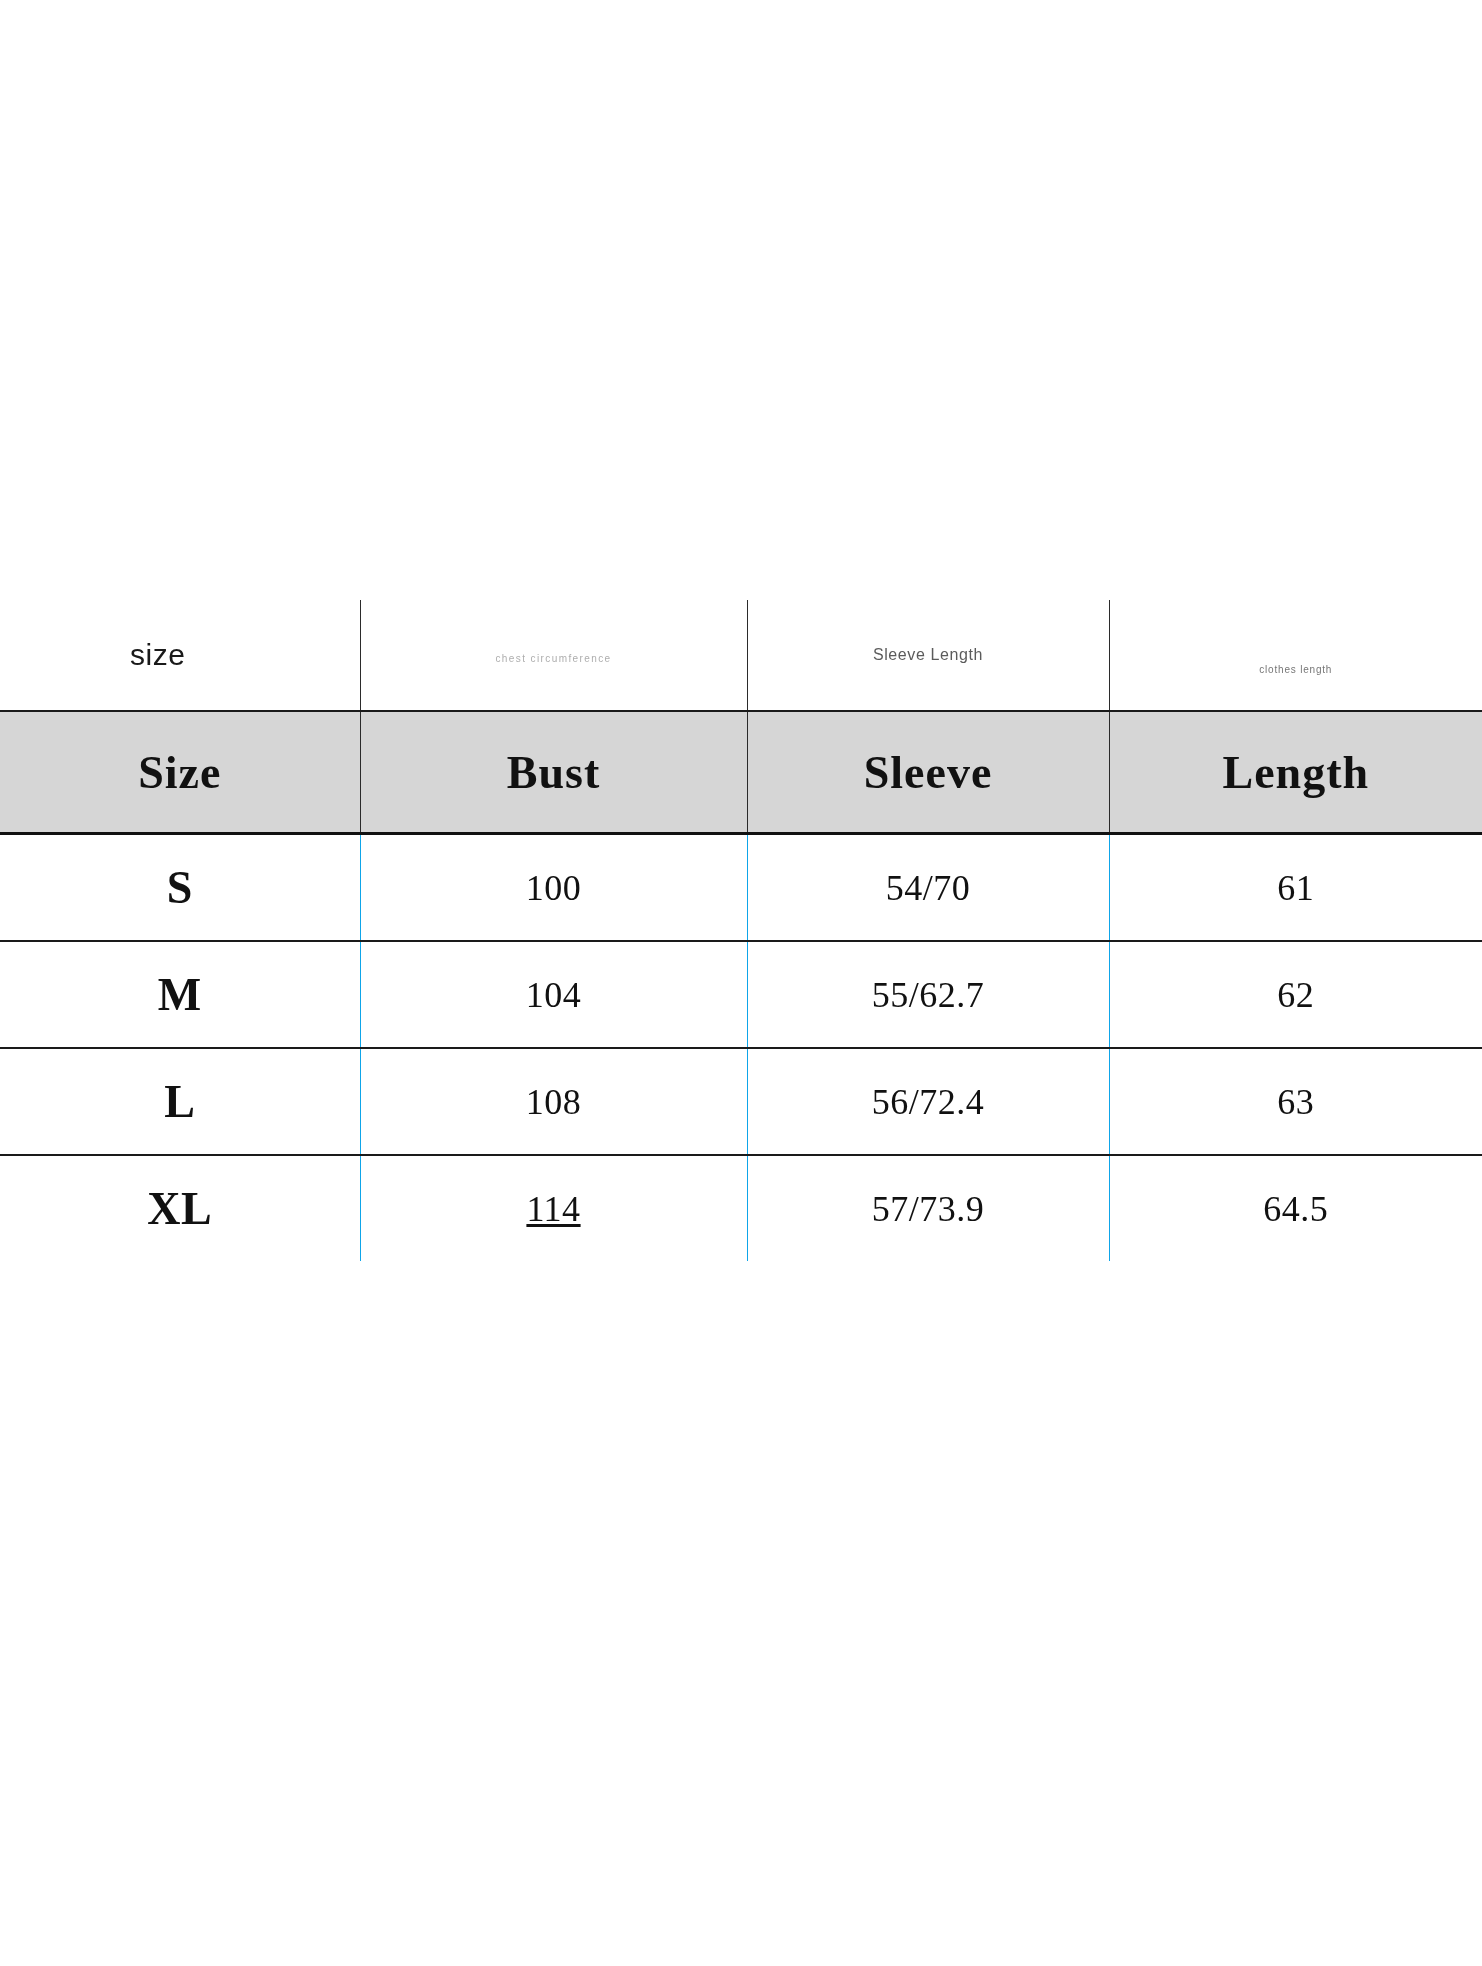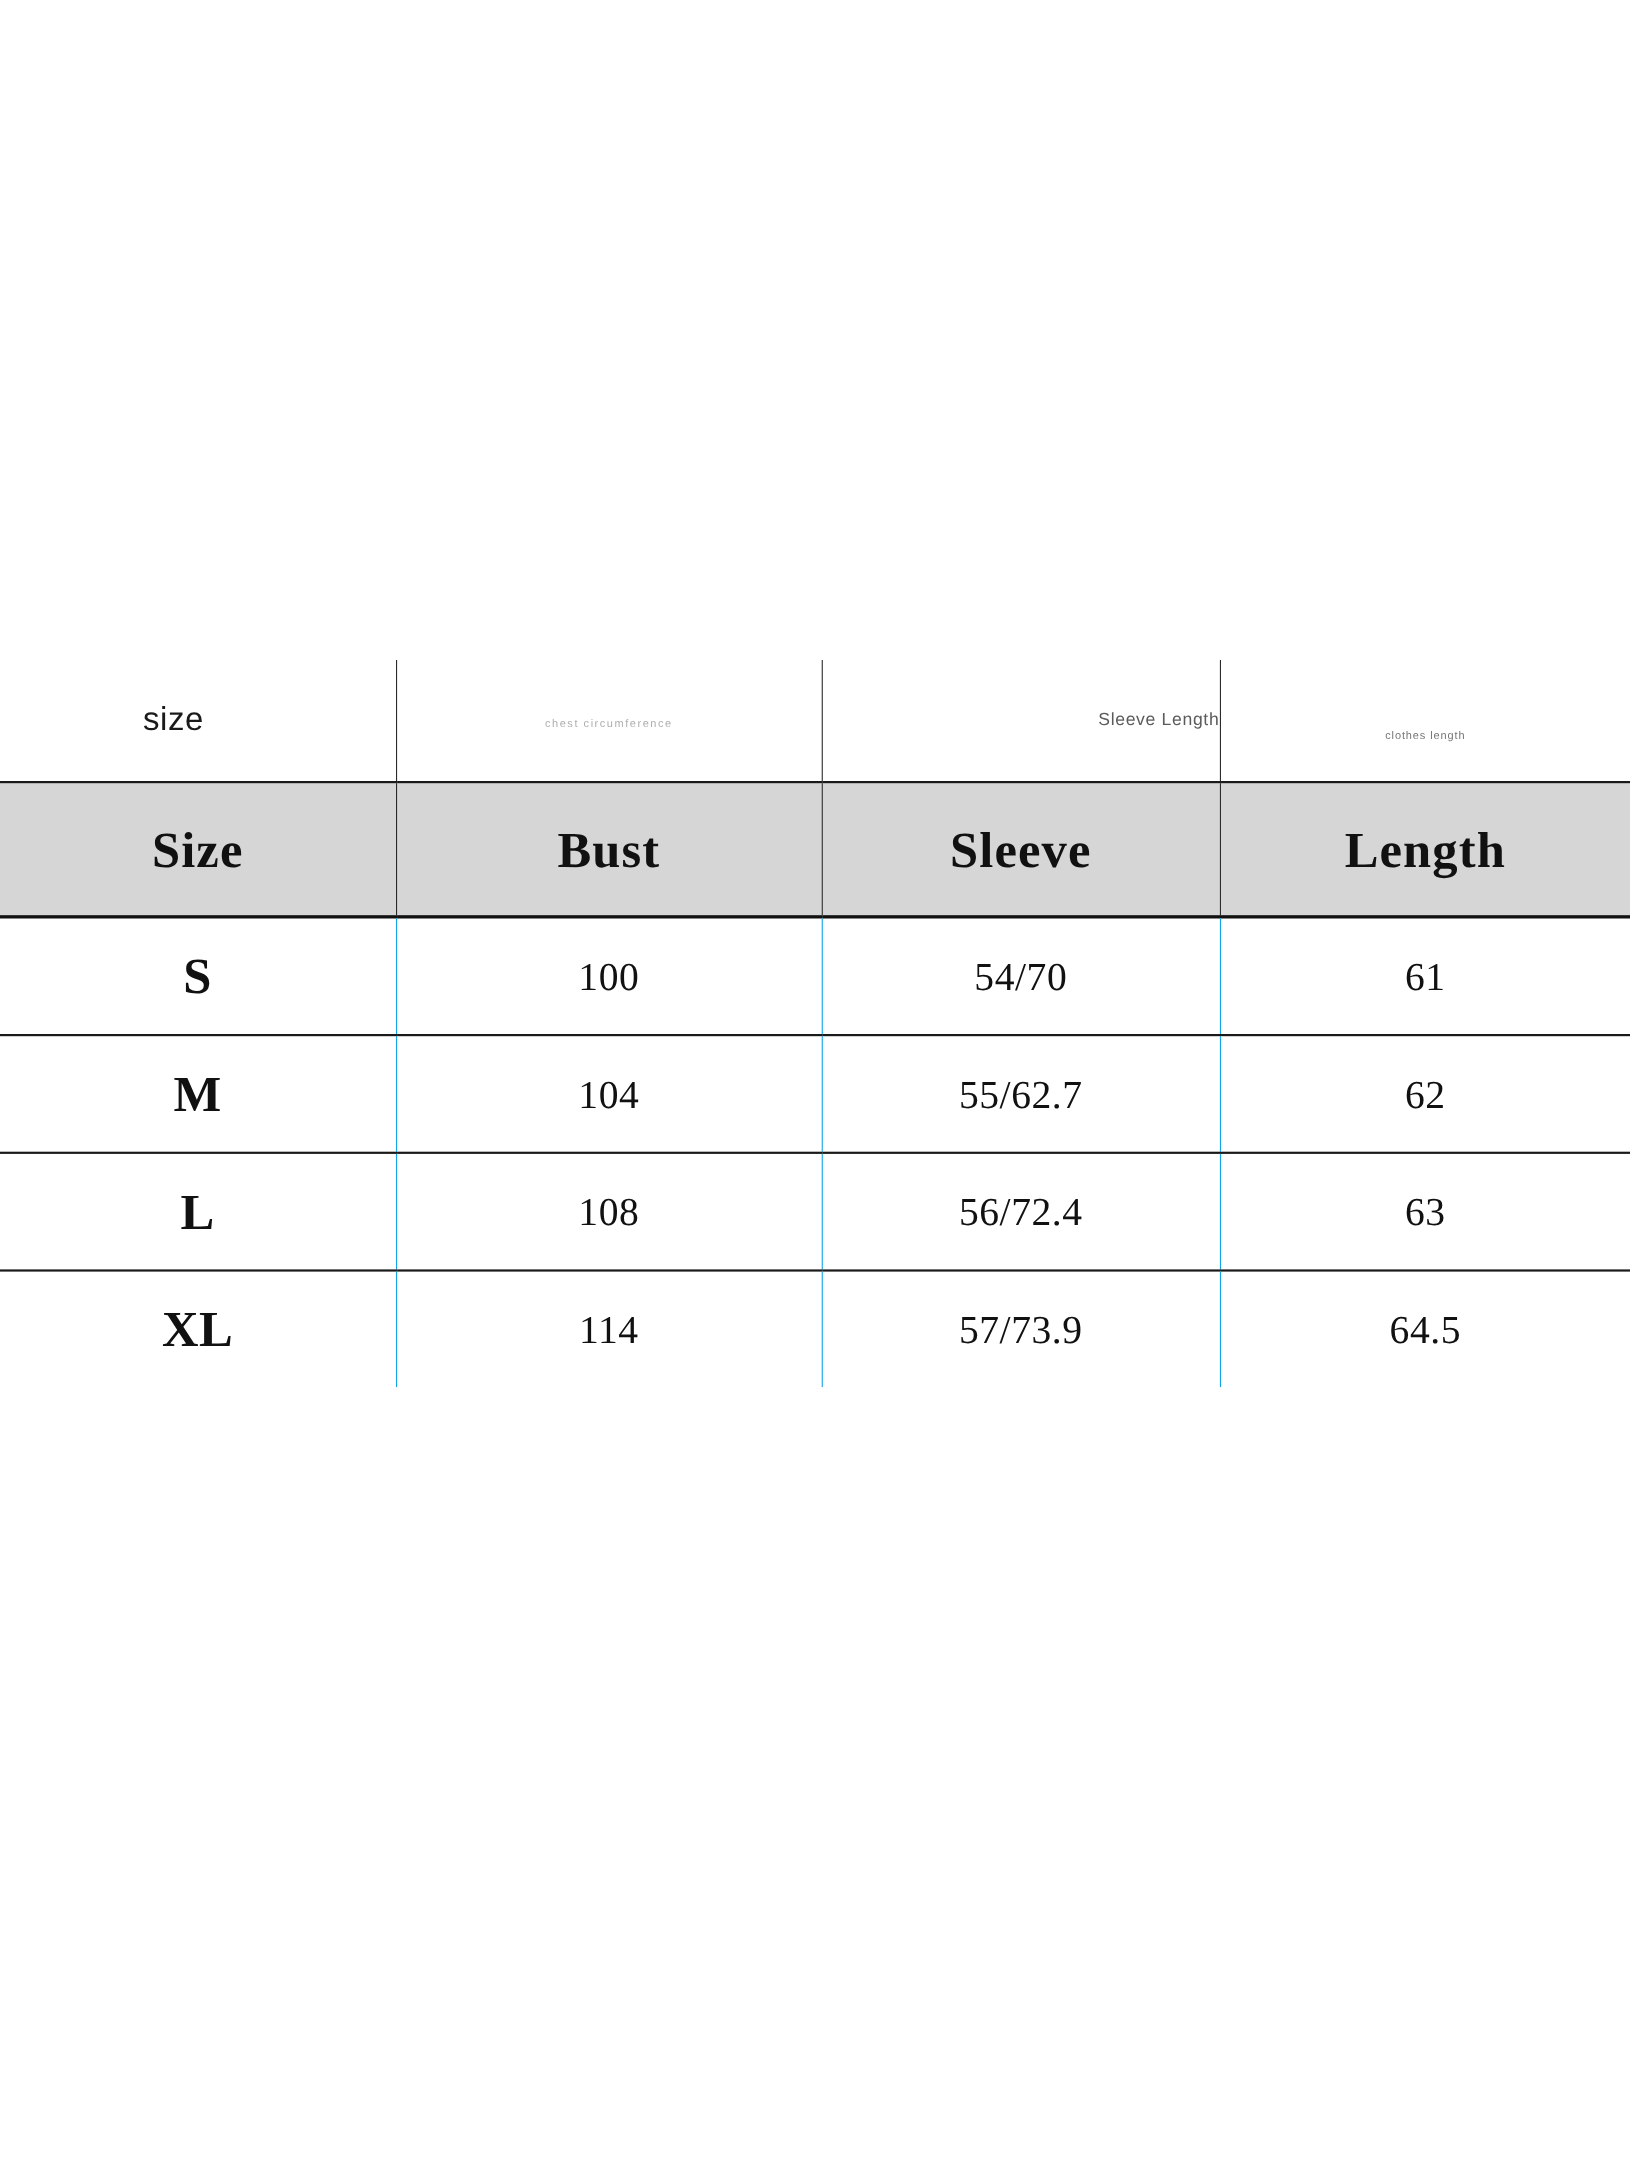--- a/index.html
+++ b/index.html
@@ -66,21 +66,20 @@
     letter-spacing: 1.4px;
     opacity: 0.72;
     filter: blur(0.4px);
   }
   .sub-faint.s2 {
     font-size: 16px;
     color: #4a4a4a;
     opacity: 0.9;
     filter: none;
     letter-spacing: 0.6px;
-    text-align: right;
   }
   .sub-faint.s3 {
     font-size: 10px;
     color: #5c5c5c;
     opacity: 0.85;
     filter: blur(0.2px);
     letter-spacing: 0.8px;
     padding-top: 28px;
   }
   .sub-faint.s1 {
@@ -122,20 +121,21 @@
     font-weight: bold;
     font-size: 46px;
   }
   tr.body:last-child td {
     border-bottom: 0;
   }
   tr.body td.first.bold-size {
     font-weight: bold;
   }
   .underline-cell {
+    text-decoration: underline;
     text-underline-offset: 3px;
   }
 </style>
 </head>
 <body>
 
 <div class="page">
 
   <div class="chart">
     <table class="size-table">

